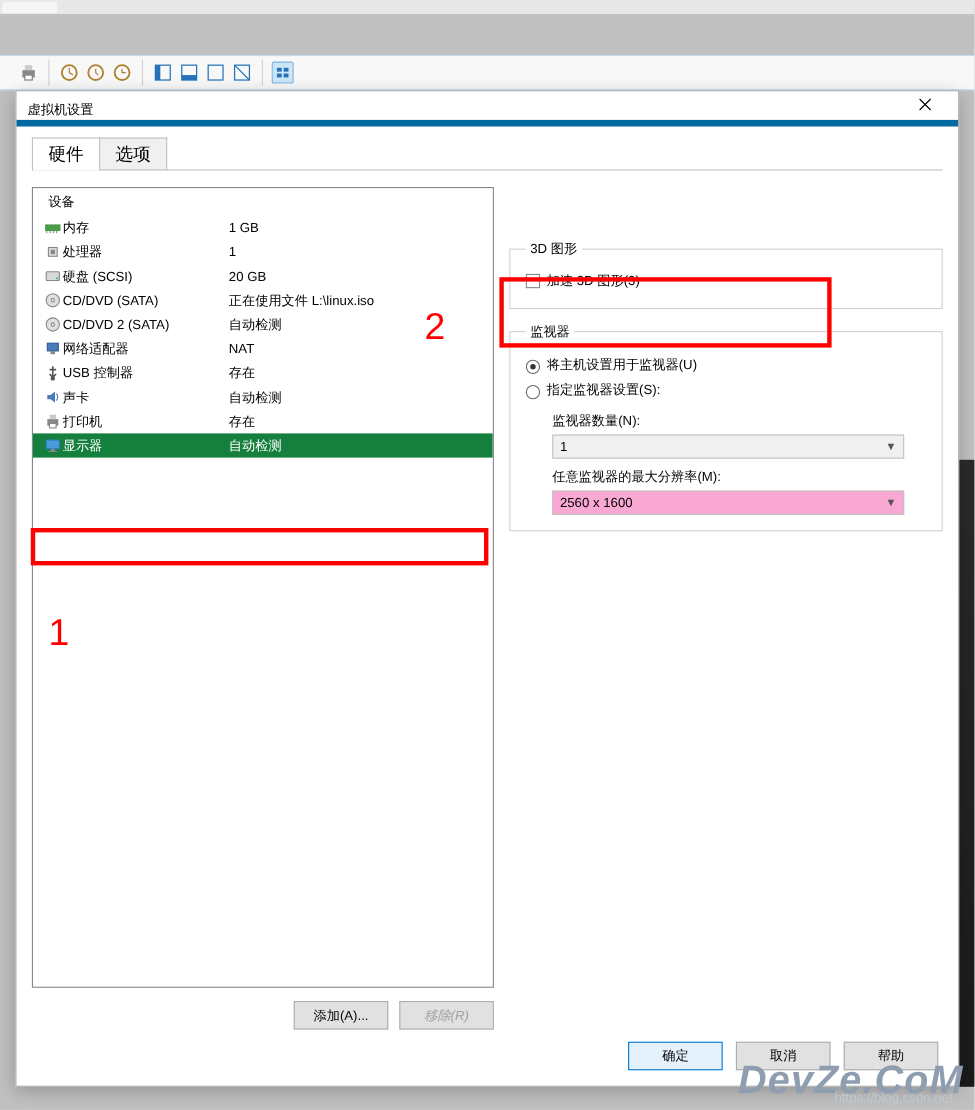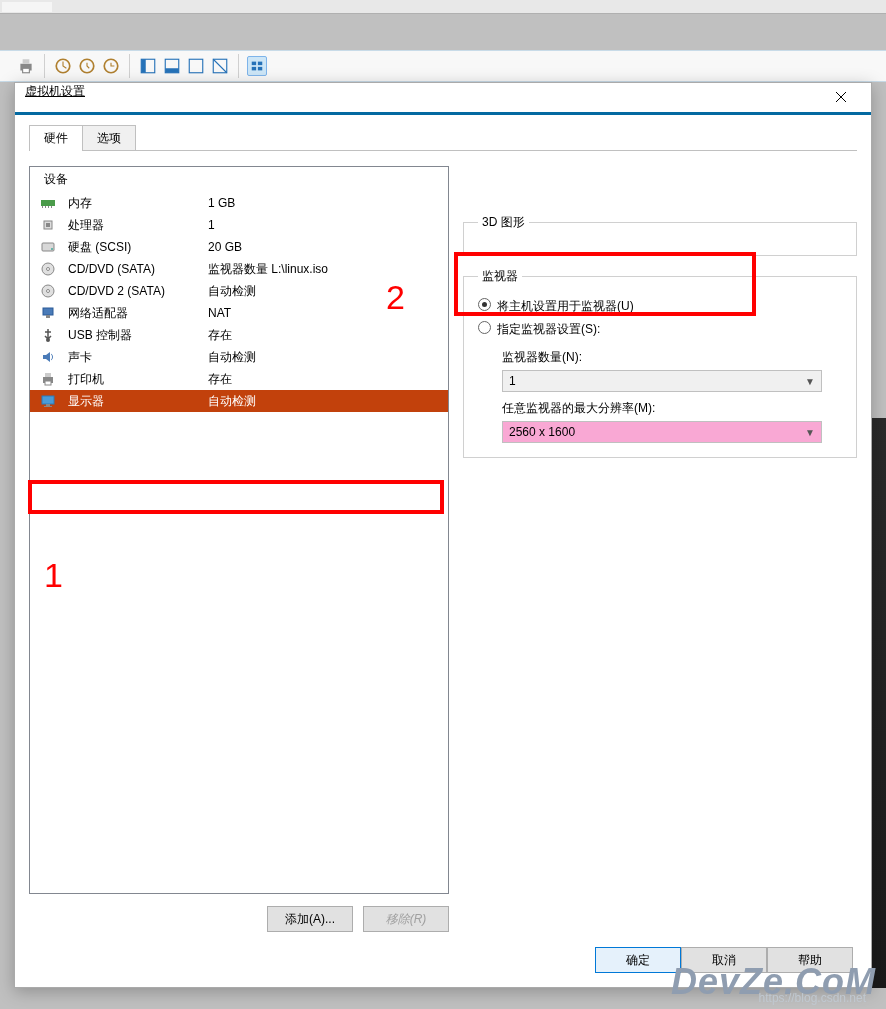--- a/index.html
+++ b/index.html
@@ -42,38 +42,37 @@
 .dialog {
   position: absolute;
   top: 82px; left: 14px;
   width: 858px; height: 906px;
   background: #ffffff;
   border: 1px solid #aaa;
   box-shadow: 0 4px 16px rgba(0,0,0,0.25);
 }
 .title-bar {
   height: 32px;
-  display: flex; align-items: flex-start;
+  display: flex; align-items: flex-end;
   padding: 0 10px;
-  border-bottom: 3px solid #0369a1;
-  text-decoration: underline;
+  border-bottom: 6px solid #0369a1;
 }
 .title-bar .title { flex: 1; font-size: 12px; color: #000; }
 .close-btn { width: 40px; height: 28px; display:flex; align-items:center; justify-content:center; cursor:pointer; }
 
 .tab-row {
   display: flex;
   padding: 10px 14px 0 14px;
 }
 .tab {
   padding: 4px 14px;
   border: 1px solid #c0c0c0;
   border-bottom: none;
   background: #f0f0f0;
-  font-size: 12px;
+  font-size: 16px;
   cursor: pointer;
   margin-right: -1px;
 }
 .tab.active {
   background: #fff;
   position: relative;
   z-index: 2;
 }
 .tab-body-border {
   border-top: 1px solid #c0c0c0;
@@ -105,23 +104,23 @@
 }
 .dl-head .c1 { width: 178px; padding-left: 14px; }
 .dl-head .c2 { flex: 1; }
 .dl-row {
   display: flex;
   align-items: center;
   font-size: 12px;
   height: 22px;
   padding: 0;
 }
-.dl-row .c1 { width: 178px; display:flex; align-items:center; padding-left: 10px; gap: 12px; }
+.dl-row .c1 { width: 178px; display:flex; align-items:center; padding-left: 10px; gap: 1px; }
 .dl-row .c2 { flex: 1; }
-.dl-row.selected { background: #c2410c; color: #fff; }
+.dl-row.selected { background: #15803d; color: #fff; }
 .dl-icon { width: 16px; height: 16px; display:flex; align-items:center; justify-content:center; }
 .dl-icon svg { width:16px; height:16px; }
 
 .btn-row {
   display:flex; justify-content: flex-end; gap: 10px; padding-top: 12px;
 }
 .btn {
   min-width: 86px; height: 26px;
   border: 1px solid #adadad;
   background: #e1e1e1;
@@ -140,38 +139,38 @@
   border: 1px solid #d0d0d0;
   padding: 10px 14px 14px 14px;
   font-size: 12px;
   margin-bottom: 12px;
 }
 fieldset legend { padding: 0 4px; }
 .checkbox-row { display:flex; align-items:center; gap:6px; padding: 2px 0; }
 .checkbox-box {
   width:13px; height:13px; border:1px solid #888; background:#fff;
 }
-.radio-row { display:flex; align-items:flex-start; gap:6px; padding: 3px 0; }
+.radio-row { display:flex; align-items:flex-end; gap:6px; padding: 3px 0; }
 .radio-outer {
   width:13px; height:13px; border:1px solid #666; border-radius:50%; display:flex; align-items:center; justify-content:center; background:#fff;
 }
 .radio-dot { width:5px; height:5px; background:#333; border-radius:50%; }
 .field-label { padding: 8px 0 4px 24px; }
 .combo {
   margin-left: 24px; width: 320px; height: 22px;
   border: 1px solid #c0c0c0; background:#f0f0f0;
   display:flex; align-items:center; justify-content:space-between;
   padding: 0 6px; font-size:12px;
 }
 .combo.light { background:#f9a8d4; }
 .combo .chev { font-size:10px; color:#555; }
 
 .footer {
   position:absolute; bottom: 14px; right: 18px;
-  display:flex; 
+  display:flex; gap: 12px;
 }
 
 .red-box {
   position:absolute; border: 4px solid #ff0000; pointer-events:none;
 }
 .red1 { top: 480px; left: 28px; width: 416px; height: 34px; }
 .red2 { top: 252px; left: 454px; width: 302px; height: 64px; }
 .anno { position:absolute; color:#ff0000; font-size: 34px; font-weight: 400; }
 .anno1 { top:556px; left: 44px; }
 .anno2 { top:278px; left: 386px; }
@@ -325,21 +324,21 @@
             <div class="dl-row">
               <div class="c1">
                 <span class="dl-icon">
                   <svg viewBox="0 0 16 16">
                     <circle cx="8" cy="8" r="6" fill="#e0e0e0" stroke="#888"></circle>
                     <circle cx="8" cy="8" r="1.5" fill="#fff" stroke="#888"></circle>
                   </svg>
                 </span>
                 <span>CD/DVD (SATA)</span>
               </div>
-              <div class="c2">监视器数量 L:\linux.iso</div>
+              <div class="c2">正在使用文件 L:\linux.iso</div>
             </div>
             <div class="dl-row">
               <div class="c1">
                 <span class="dl-icon">
                   <svg viewBox="0 0 16 16">
                     <circle cx="8" cy="8" r="6" fill="#e0e0e0" stroke="#888"></circle>
                     <circle cx="8" cy="8" r="1.5" fill="#fff" stroke="#888"></circle>
                   </svg>
                 </span>
                 <span>CD/DVD 2 (SATA)</span>
@@ -412,20 +411,24 @@
       </div>
       <div class="btn-row">
         <button class="btn">添加(A)...</button>
         <button class="btn disabled">移除(R)</button>
       </div>
     </div>
 
     <div class="right">
       <fieldset>
         <legend>3D 图形</legend>
+        <label class="checkbox-row">
+          <span class="checkbox-box"></span>
+          <span>加速 3D 图形(3)</span>
+        </label>
       </fieldset>
 
       <fieldset>
         <legend>监视器</legend>
         <label class="radio-row">
           <span class="radio-outer">
               <span class="radio-dot"></span>
             </span>
           <span>将主机设置用于监视器(U)</span>
         </label>

